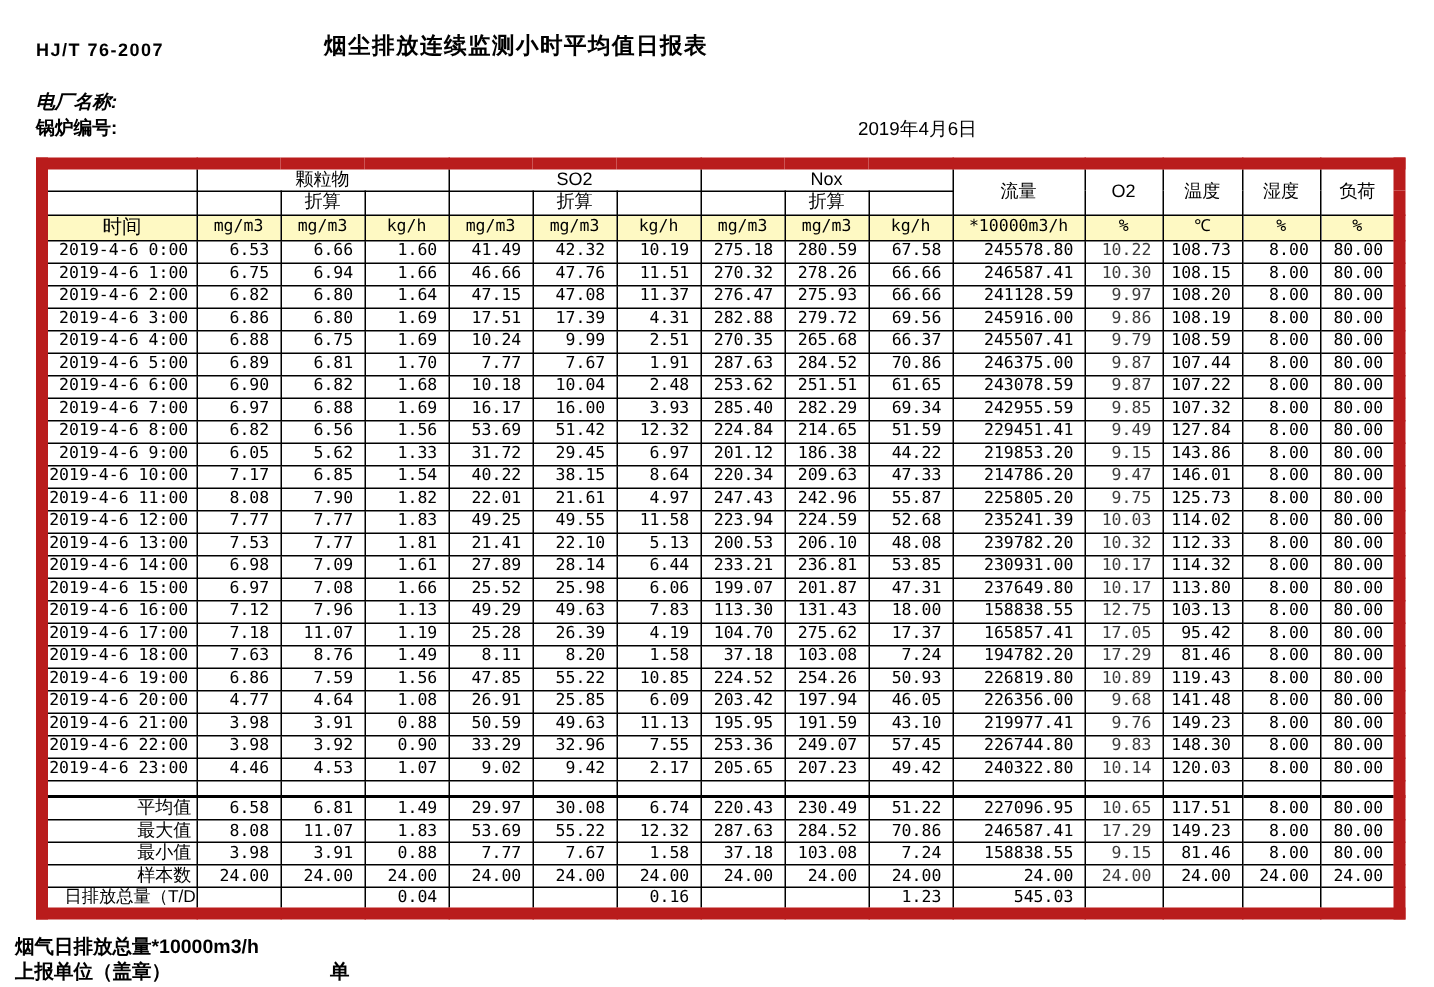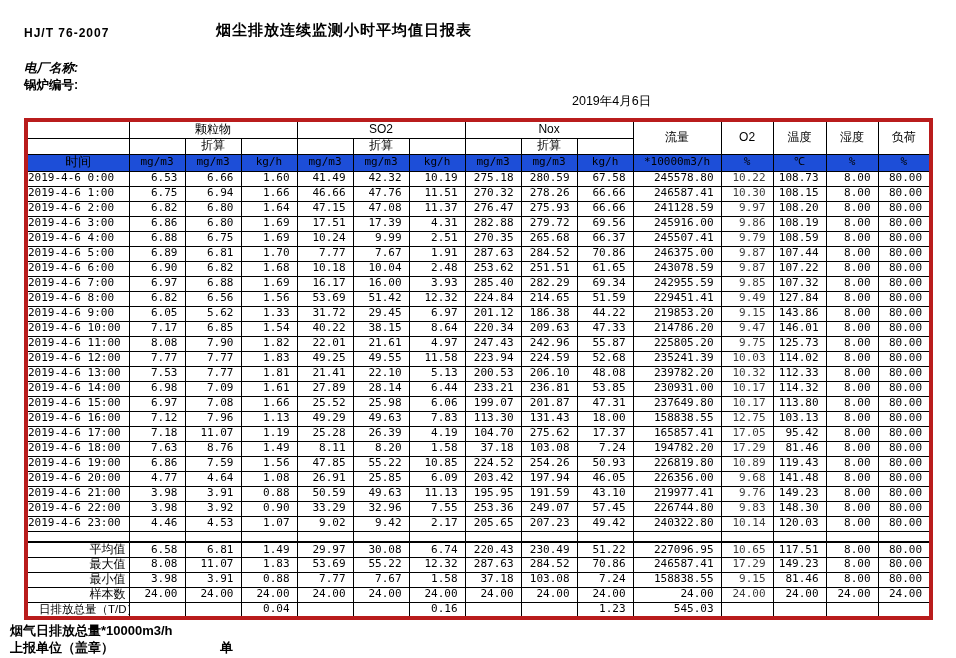--- a/index.html
+++ b/index.html
@@ -3,41 +3,41 @@
 <meta charset="utf-8">
 <style>
   * { margin:0; padding:0; box-sizing:border-box; }
   html,body { width:956px; height:658px; background:#ffffff; color:#000;
     font-family:"Liberation Sans", sans-serif; position:relative; overflow:hidden; }
 
   .std      { position:absolute; left:24px;  top:5px;  font-size:12px; font-weight:bold; letter-spacing:1px;margin-top:21px; }
   .title    { position:absolute; left:216px; top:21px; font-size:15px; font-weight:bold; letter-spacing:1px; }
   .plant    { position:absolute; left:24px;  top:60px; font-size:12.5px; font-weight:bold;font-style:italic; }
   .boiler   { position:absolute; left:24px;  top:77px; font-size:12.5px; font-weight:bold; }
-  .date     { position:absolute; left:572px; top:78px; font-size:12.5px;margin-top:15px; }
-
-  table.rpt { position:absolute; left:24px; top:118px; width:905px;
-    border-collapse:collapse; table-layout:fixed; border:4px solid #b91c1c; }
+  .date     { position:absolute; left:572px; top:78px; font-size:12.5px; }
+
+  table.rpt { position:absolute; left:24px; top:105px; width:905px;
+    border-collapse:collapse; table-layout:fixed; border:8px solid #b91c1c; }
   .rpt th, .rpt td { border:1px solid #000; padding:0; overflow:hidden;
     white-space:nowrap; font-weight:normal; line-height:1.15; }
 
   .hr1 th { height:18px; font-size:12px; text-align:center; }
   .hr2 th { height:16px; font-size:12px; text-align:center; }
   .hr3 th { height:17px; }
-  .units th { background:#1d4ed8; font-family:"DejaVu Sans Mono", monospace;
+  .units th { background:#fef9c3; font-family:"DejaVu Sans Mono", monospace;
     font-size:11px; text-align:center; }
   .units th.time-h { font-family:"Liberation Sans", sans-serif; font-size:13px; }
 
   tbody tr { height:15px; }
   tr.spacer { height:11px; }
   tr.total  { height:16px; }
   td.n { font-family:"DejaVu Sans Mono", monospace; font-size:11px;
     text-align:right; padding-right:7px; }
   td.t { font-family:"DejaVu Sans Mono", monospace; font-size:11px;
-    text-align:left; padding-right:5px; }
+    text-align:right; padding-right:5px; }
   td.o2 { color:#3d3d3d;margin-left:16px; }
   td.lbl  { font-size:12px; text-align:right; padding-right:3px;padding-left:44px; }
   td.tlbl { font-size:11.5px; text-align:left; padding-left:11px; }
   #summary-body tr:first-child td { border-top:2px solid #000; }
 
   .footnote  { position:absolute; left:10px; top:622px; font-size:13px; font-weight:bold; }
   .footline  { position:absolute; left:10px; top:639px; font-size:13px; font-weight:bold; }
   .unit-word { position:absolute; left:210px; top:0; }
 </style>
 </head>

